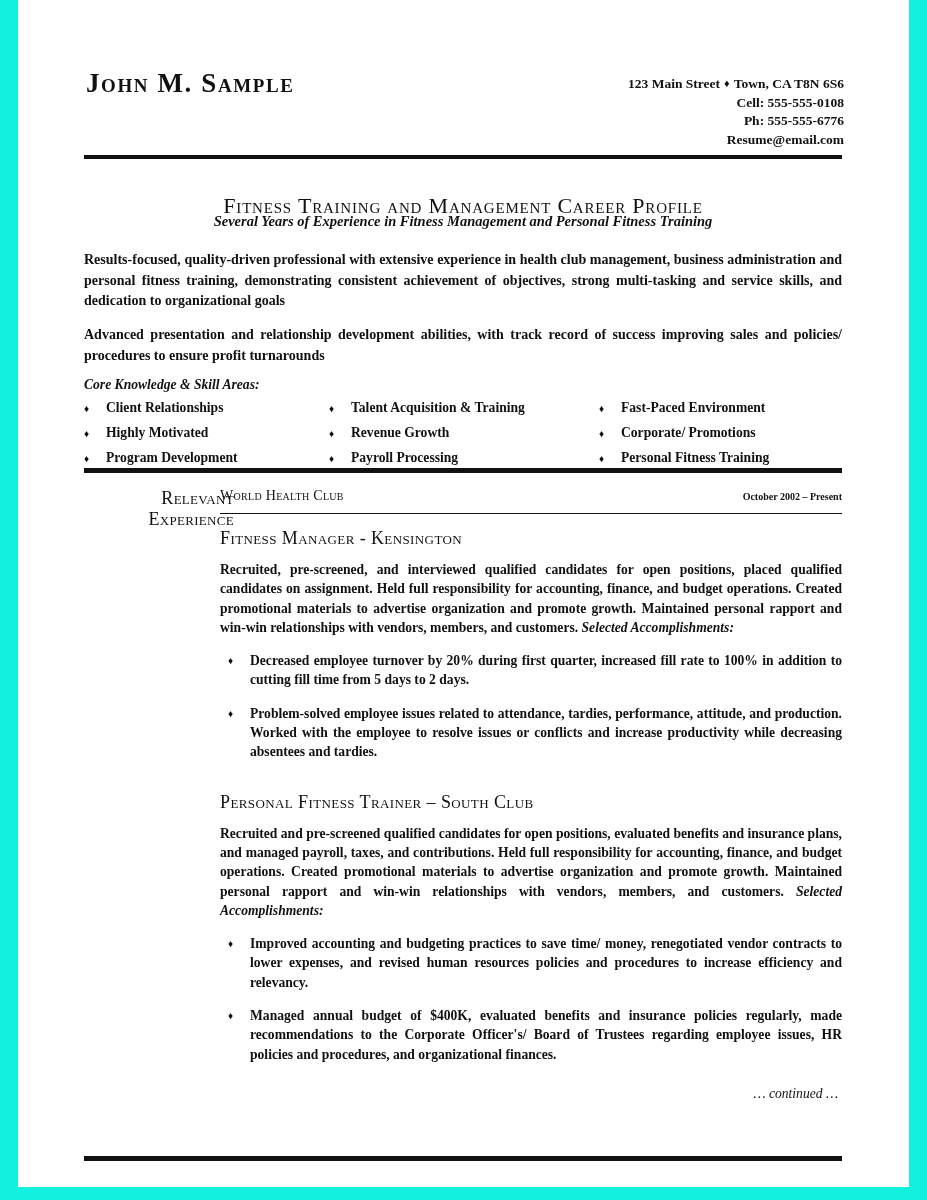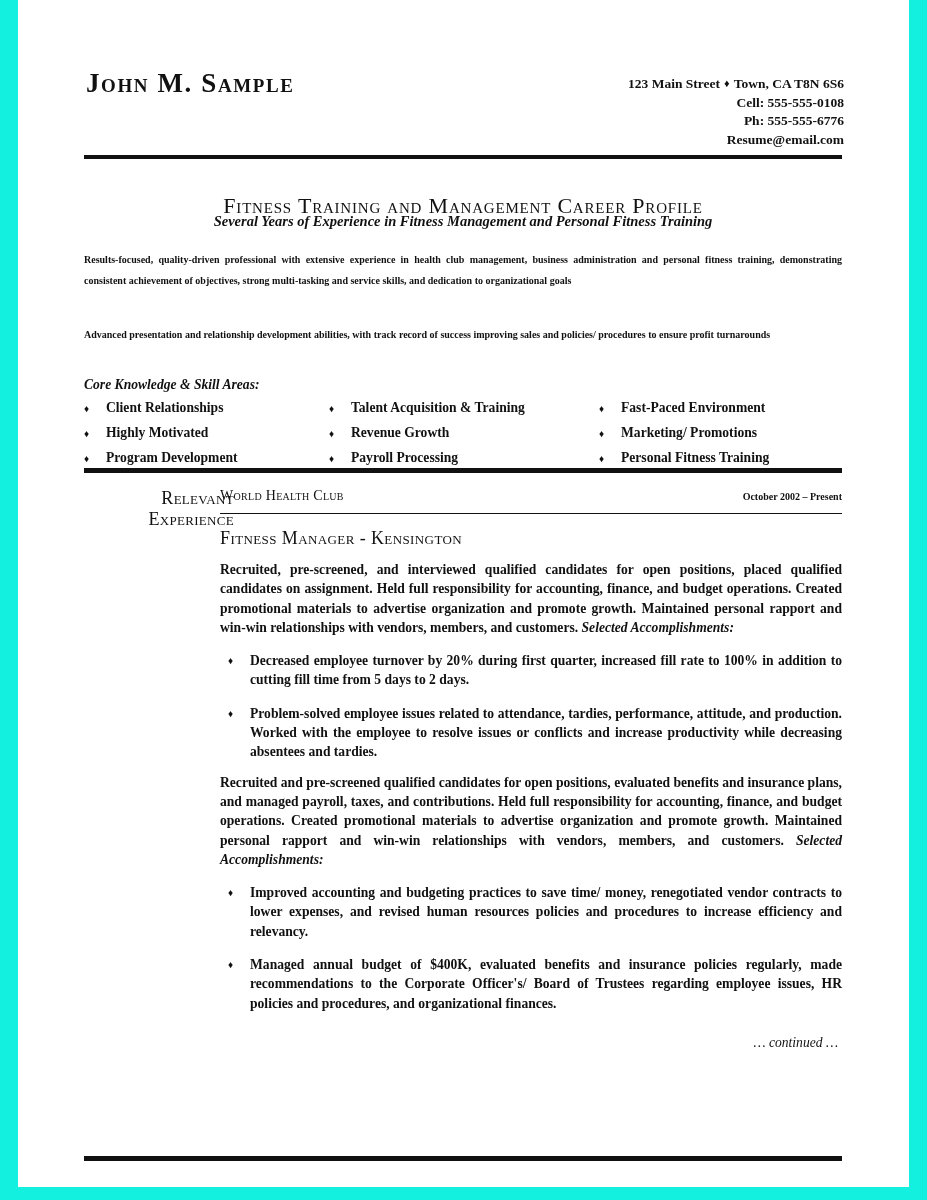--- a/index.html
+++ b/index.html
@@ -98,21 +98,21 @@
     font-size: 14.5px;
     font-style: italic;
     font-weight: bold;
   }
 
   
   .para {
     position: absolute;
     left: 2px;
     width: 758px;
-    font-size: 10px;
+    font-size: 14px;
     line-height: 20.5px;
     text-align: justify;
     font-weight: bold;
   }
   #para1 { top: 250px; }
   #para2 { top: 325px; }
 
   .core-label {
     position: absolute;
     left: 2px;
@@ -299,21 +299,21 @@
         <div class="skill">
           <span class="bullet">♦</span>
           <span>Highly Motivated</span>
         </div>
         <div class="skill">
           <span class="bullet">♦</span>
           <span>Revenue Growth</span>
         </div>
         <div class="skill">
           <span class="bullet">♦</span>
-          <span>Marketing/ Promotions</span>
+          <span>Corporate/ Promotions</span>
         </div>
         <div class="skill">
           <span class="bullet">♦</span>
           <span>Program Development</span>
         </div>
         <div class="skill">
           <span class="bullet">♦</span>
           <span>Payroll Processing</span>
         </div>
         <div class="skill">
@@ -345,20 +345,21 @@
           <div class="acc-item">
             <span class="bullet">♦</span>
             <span class="acc-text">Decreased employee turnover by 20% during first quarter, increased fill rate to 100% in addition to cutting fill time from 5 days to 2 days.</span>
           </div>
           <div class="acc-item">
             <span class="bullet">♦</span>
             <span class="acc-text">Problem-solved employee issues related to attendance, tardies, performance, attitude, and production. Worked with the employee to resolve issues or conflicts and increase productivity while decreasing absentees and tardies.</span>
           </div>
         </div>
 
+        <div class="job-title spaced">Personal Fitness Trainer – South Club</div>
         <div class="job-para">
           <span>Recruited and pre-screened qualified candidates for open positions, evaluated benefits and insurance plans, and managed payroll, taxes, and contributions. Held full responsibility for accounting, finance, and budget operations. Created promotional materials to advertise organization and promote growth. Maintained personal rapport and win-win relationships with vendors, members, and customers.</span>
           <span class="accent">Selected Accomplishments:</span>
         </div>
         <div class="acc-list">
           <div class="acc-item">
             <span class="bullet">♦</span>
             <span class="acc-text">Improved accounting and budgeting practices to save time/ money, renegotiated vendor contracts to lower expenses, and revised human resources policies and procedures to increase efficiency and relevancy.</span>
           </div>
           <div class="acc-item">

